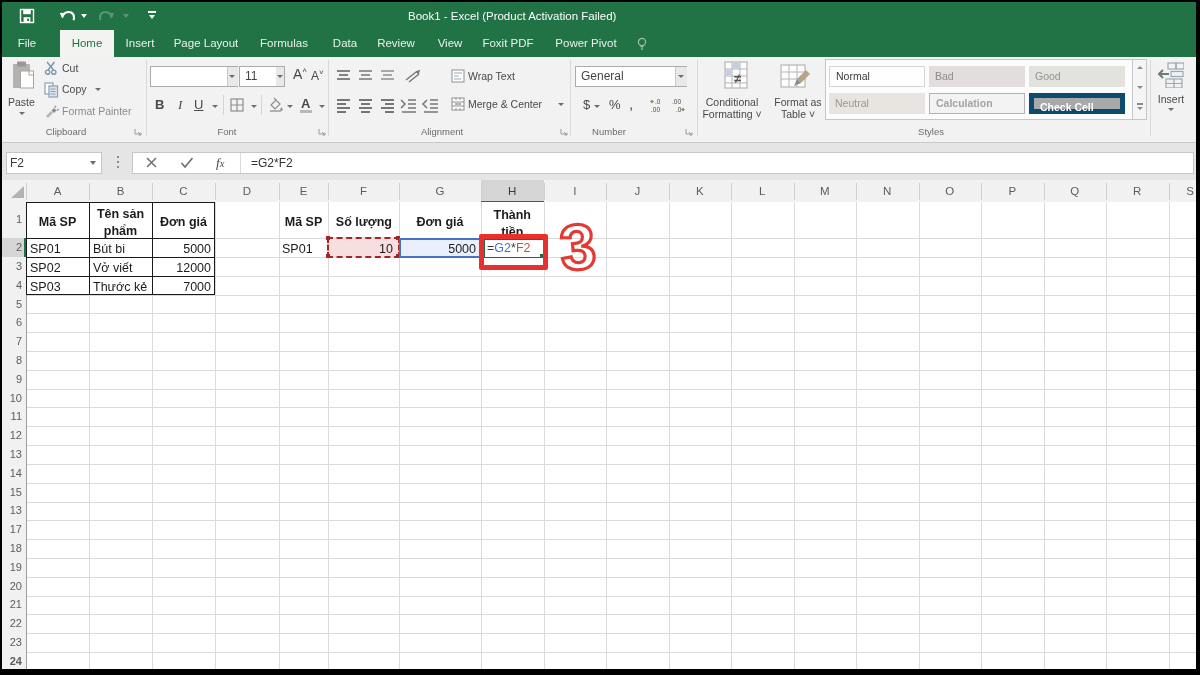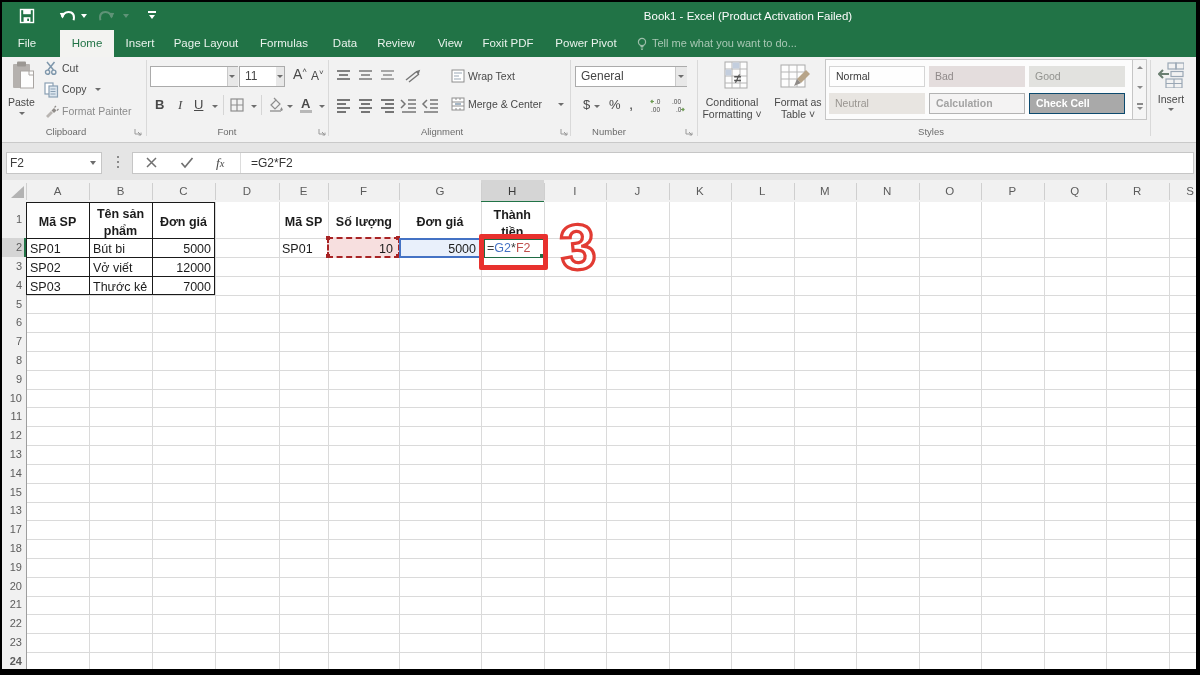--- a/index.html
+++ b/index.html
@@ -47,40 +47,39 @@
     <div class="abs" style="left:79px;top:12px;width:0;height:0;border-left:3.5px solid transparent;border-right:3.5px solid transparent;border-top:4px solid #fff;"></div>
 
     <svg class="abs" style="left:96px;top:7px;" width="17" height="14" viewBox="0 0 17 14">
       <path d="M13.8 8.2 C13 4.2 8.4 1.8 4.8 3.5 C2.3 4.7 1.6 7.7 2.4 11.2" fill="none" stroke="#5f9377" stroke-width="2"></path>
       <path d="M16.2 4.0 L10.2 3.8 L13.6 9.6 Z" fill="#5f9377"></path>
     </svg>
     <div class="abs" style="left:121px;top:12px;width:0;height:0;border-left:3.5px solid transparent;border-right:3.5px solid transparent;border-top:4px solid #5f9377;"></div>
 
     <div class="abs" style="left:146px;top:9px;width:8px;height:1.6px;background:#fff;"></div>
     <div class="abs" style="left:146.5px;top:13px;width:0;height:0;border-left:3.5px solid transparent;border-right:3.5px solid transparent;border-top:4px solid #fff;"></div>
-    <div class="abs" style="left:406px;top:0;width:680px;height:28px;line-height:28px;text-align:center;color:#fdfdfd;font-size:11.5px;">Book1 - Excel (Product Activation Failed)</div>
+    <div class="abs" style="left:406px;top:0;width:680px;height:28px;line-height:28px;text-align:left;color:#fdfdfd;font-size:11.5px;">Book1 - Excel (Product Activation Failed)</div>
   </div>
   <div id="tabrow" class="abs">
     <div class="abs" style="left:58px;top:0;width:54px;height:27px;background:#f3f3f1;"></div>
     <div class="tab" style="left:4px;width:42px;">File</div>
     <div class="tab" style="left:58px;width:54px;color:#217346;">Home</div>
     <div class="tab" style="left:112px;width:52px;">Insert</div>
     <div class="tab" style="left:164px;width:80px;">Page Layout</div>
     <div class="tab" style="left:244px;width:76px;">Formulas</div>
     <div class="tab" style="left:320px;width:46px;">Data</div>
     <div class="tab" style="left:366px;width:56px;">Review</div>
     <div class="tab" style="left:422px;width:52px;">View</div>
     <div class="tab" style="left:474px;width:64px;">Foxit PDF</div>
     <div class="tab" style="left:538px;width:92px;">Power Pivot</div>
 
     <svg class="abs" style="left:634px;top:7px;" width="12" height="14" viewBox="0 0 12 14">
       <circle cx="6" cy="5" r="3.6" fill="none" stroke="#9dbfaa" stroke-width="1.2"></circle>
       <path d="M4.5 9.5 h3 M4.8 11 h2.4 M5.2 12.5 h1.6" stroke="#9dbfaa" stroke-width="1" fill="none"></path>
     </svg>
-    <div class="tab" style="left:650px;width:200px;text-align:left;color:#a9c8b5;font-size:11px;">Tell me what you want to do...</div>
   </div>
   <div id="ribbon" class="abs">
 
     <svg class="abs" style="left:9px;top:4px;" width="26" height="40" viewBox="0 0 26 40">
       <rect x="2" y="3" width="17" height="24" fill="#b5b1ae" rx="1"></rect>
       <rect x="6" y="0.5" width="9" height="5" fill="#9b9793" rx="1"></rect>
       <rect x="9.5" y="10" width="13" height="17" fill="#fdfdfd" stroke="#a9a5a2" stroke-width="1"></rect>
       <path d="M18 10 v4 h4.5" fill="none" stroke="#a9a5a2" stroke-width="1"></path>
     </svg>
     <div class="btxt" style="left:6px;top:39px;width:30px;">Paste</div>
@@ -236,21 +235,21 @@
     </svg>
     <div class="btxt" style="left:766px;top:39px;width:60px;text-align:center;">Format as</div>
     <div class="btxt" style="left:766px;top:51px;width:60px;text-align:center;">Table ˅</div>
 
     <div class="abs" style="left:823px;top:2px;width:308px;height:61px;background:#fcfcfc;border:1px solid #c6c6c6;box-sizing:border-box;"></div>
     <div class="abs" style="left:827px;top:9px;width:96px;height:21px;background:#fefefe;border:1px solid #d5d5d5;box-sizing:border-box;font-size:10.5px;color:#3b3b3b;line-height:19px;padding-left:6px;">Normal</div>
     <div class="abs" style="left:927px;top:9px;width:96px;height:21px;background:#e4dddd;box-sizing:border-box;font-size:10.5px;color:#908a8a;line-height:21px;padding-left:6px;">Bad</div>
     <div class="abs" style="left:1027px;top:9px;width:96px;height:21px;background:#e2e2df;box-sizing:border-box;font-size:10.5px;color:#92938f;line-height:21px;padding-left:6px;">Good</div>
     <div class="abs" style="left:827px;top:36px;width:96px;height:21px;background:#e8e5e1;box-sizing:border-box;font-size:10.5px;color:#999590;line-height:21px;padding-left:6px;">Neutral</div>
     <div class="abs" style="left:927px;top:36px;width:96px;height:21px;background:#f4f3f3;border:1px solid #b3b3b3;box-sizing:border-box;font-size:10.5px;font-weight:bold;color:#a3a3a3;line-height:19px;padding-left:6px;">Calculation</div>
-    <div class="abs" style="left:1027px;top:36px;width:96px;height:21px;background:#a9a9a9;border:1px solid #0c4a6e;box-sizing:border-box;font-size:10.5px;font-weight:bold;color:#fff;line-height:19px;padding-left:6px;">Check Cell</div>
+    <div class="abs" style="left:1027px;top:36px;width:96px;height:21px;background:#a9a9a9;border:5px solid #0c4a6e;box-sizing:border-box;font-size:10.5px;font-weight:bold;color:#fff;line-height:19px;padding-left:6px;">Check Cell</div>
     <div class="abs" style="left:1131px;top:2px;width:14px;height:61px;border:1px solid #c6c6c6;border-left:none;box-sizing:border-box;background:#f5f5f5;"></div>
     <div class="abs" style="left:1135px;top:9px;width:0;height:0;border-left:3px solid transparent;border-right:3px solid transparent;border-bottom:3.5px solid #8a8a8a;"></div>
     <div class="abs" style="left:1135px;top:29px;width:0;height:0;border-left:3px solid transparent;border-right:3px solid transparent;border-top:3.5px solid #8a8a8a;"></div>
     <div class="abs" style="left:1135px;top:46px;width:6px;height:1.5px;background:#8a8a8a;"></div>
     <div class="abs" style="left:1135px;top:50px;width:0;height:0;border-left:3px solid transparent;border-right:3px solid transparent;border-top:3.5px solid #8a8a8a;"></div>
     <div class="glabel" style="left:899px;width:60px;">Styles</div>
     <div class="gsep" style="left:1148px;"></div>
 
     <svg class="abs" style="left:1156px;top:5px;" width="26" height="26" viewBox="0 0 26 26">
       <rect x="10" y="1" width="8" height="6" fill="none" stroke="#9aa7b5" stroke-width="1.2"></rect>

